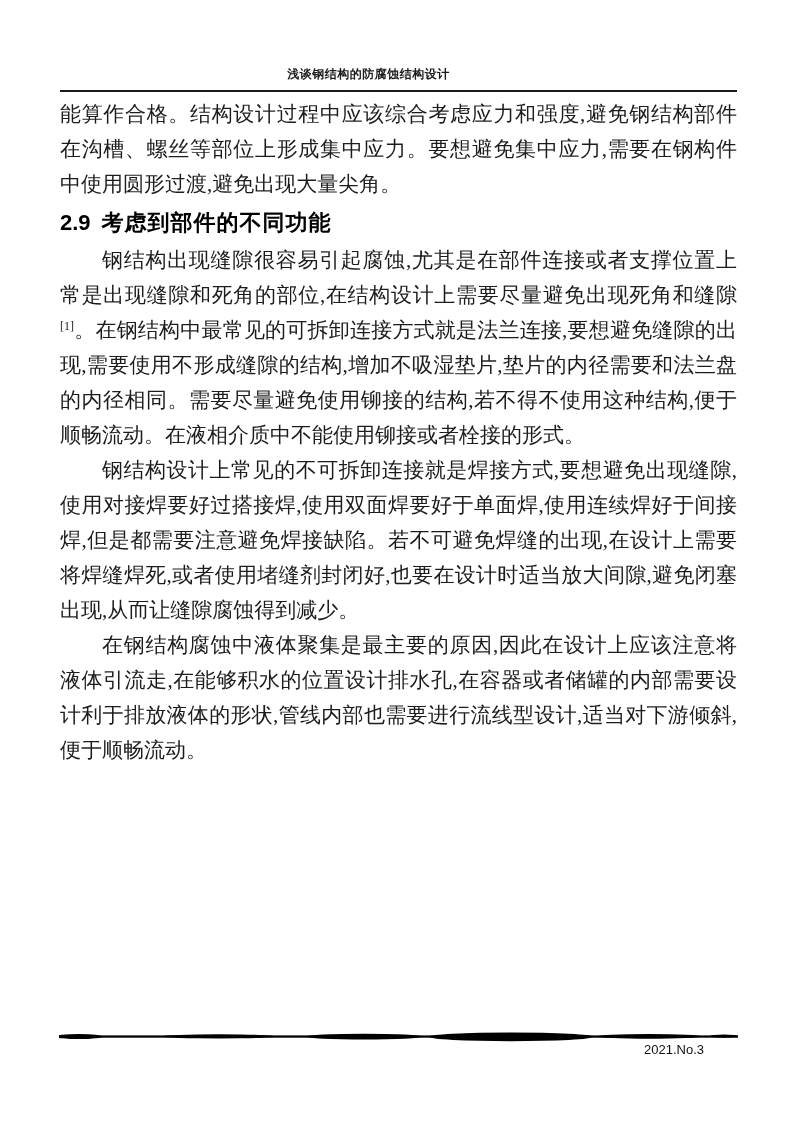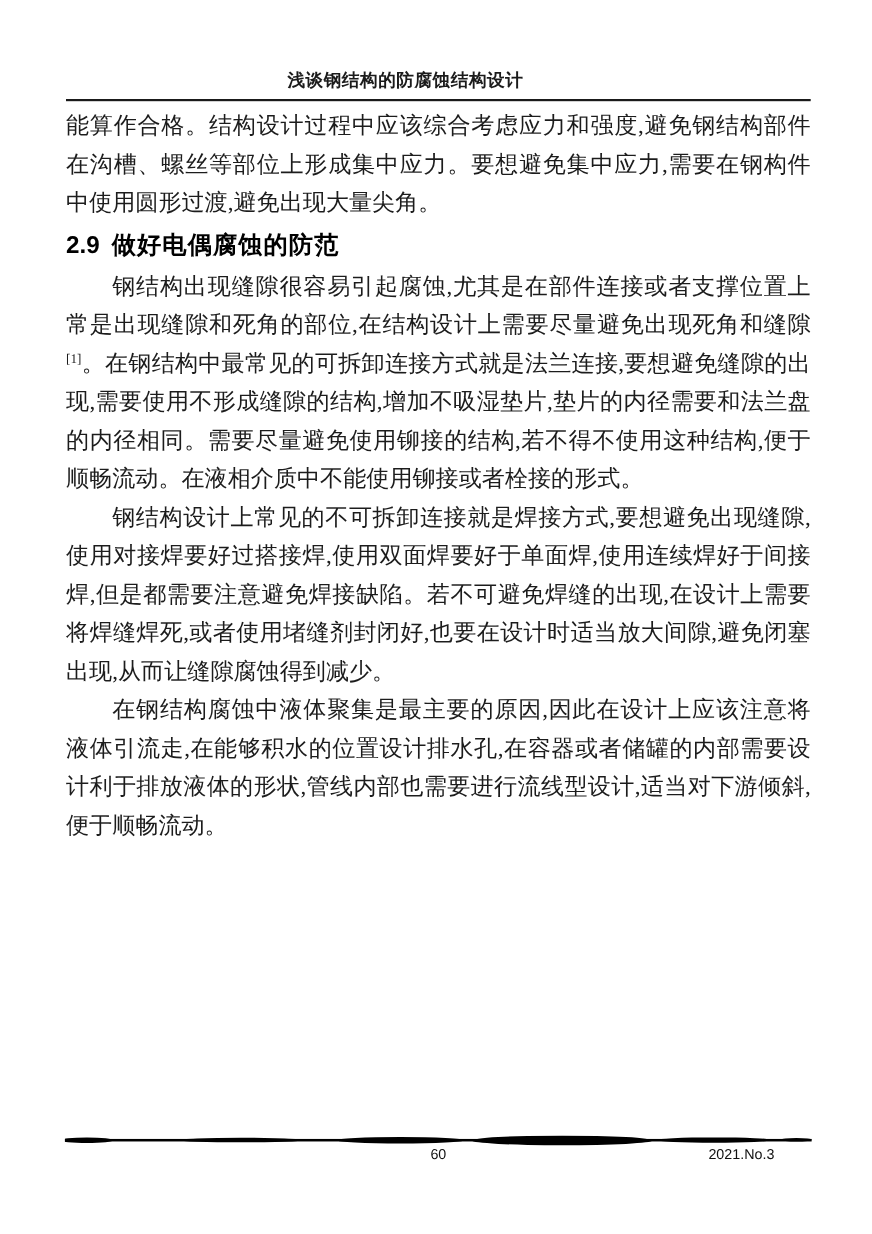--- a/index.html
+++ b/index.html
@@ -21,21 +21,21 @@
     left: 60px;
     top: 66px;
     width: 677px;
   }
   .running-title {
     position: relative;
     left: -30px;
     text-align: center;
     font-family: "Liberation Serif", "DejaVu Serif", serif;
     font-weight: bold;
-    font-size: 16px;
+    font-size: 12px;
     line-height: 16px;
     color: #1b1b1b;
     letter-spacing: 0.5px;
   }
   .header-rule {
     margin-top: 8px;
     height: 0;
     border-top: 2.5px solid #1a1a1a;
   }
   
@@ -117,21 +117,21 @@
   <div class="page-header">
     <div class="running-title">浅谈钢结构的防腐蚀结构设计</div>
     <div class="header-rule"></div>
   </div>
 
   <div class="article">
 
     <p class="para no-indent">能算作合格。结构设计过程中应该综合考虑应力和强度,避免钢结构部件在沟槽、螺丝等部位上形成集中应力。要想避免集中应力,需要在钢构件中使用圆形过渡,避免出现大量尖角。</p>
 
     <h2 class="section-heading">
-      <span class="heading-number">2.9</span><span class="heading-title">做好电偶腐蚀的防范</span>
+      <span class="heading-number">2.9</span><span class="heading-title">考虑到部件的不同功能</span>
     </h2>
 
 
 
     <p class="para"><span>钢结构出现缝隙很容易引起腐蚀,尤其是在部件连接或者支撑位置上常是出现缝隙和死角的部位,在结构设计上需要尽量避免出现死角和缝隙</span><sup class="citation-ref">[1]</sup><span>。在钢结构中最常见的可拆卸连接方式就是法兰连接,要想避免缝隙的出现,需要使用不形成缝隙的结构,增加不吸湿垫片,垫片的内径需要和法兰盘的内径相同。需要尽量避免使用铆接的结构,若不得不使用这种结构,便于顺畅流动。在液相介质中不能使用铆接或者栓接的形式。</span></p>
 
     <p class="para">钢结构设计上常见的不可拆卸连接就是焊接方式,要想避免出现缝隙,使用对接焊要好过搭接焊,使用双面焊要好于单面焊,使用连续焊好于间接焊,但是都需要注意避免焊接缺陷。若不可避免焊缝的出现,在设计上需要将焊缝焊死,或者使用堵缝剂封闭好,也要在设计时适当放大间隙,避免闭塞出现,从而让缝隙腐蚀得到减少。</p>
 
     <p class="para">在钢结构腐蚀中液体聚集是最主要的原因,因此在设计上应该注意将液体引流走,在能够积水的位置设计排水孔,在容器或者储罐的内部需要设计利于排放液体的形状,管线内部也需要进行流线型设计,适当对下游倾斜,便于顺畅流动。</p>
   </div>
@@ -140,17 +140,16 @@
     <rect x="0" y="4.4" width="679" height="2.3" fill="#000000"></rect>
     <ellipse cx="20" cy="5.6" rx="24" ry="2.5" fill="#000000"></ellipse>
     <ellipse cx="160" cy="5.4" rx="56" ry="2.1" fill="#000000"></ellipse>
     <ellipse cx="305" cy="5.6" rx="58" ry="2.9" fill="#000000"></ellipse>
     <ellipse cx="452" cy="5.8" rx="82" ry="4.4" fill="#000000"></ellipse>
     <ellipse cx="590" cy="5.4" rx="52" ry="2.4" fill="#000000"></ellipse>
     <ellipse cx="665" cy="5.2" rx="14" ry="1.6" fill="#000000"></ellipse>
   </svg>
 
   <div class="footer-row">
-    <span class="page-number">60</span>
     <span class="issue-label">2021.No.3</span>
   </div>
 
 </div>
 
 </body></html>

